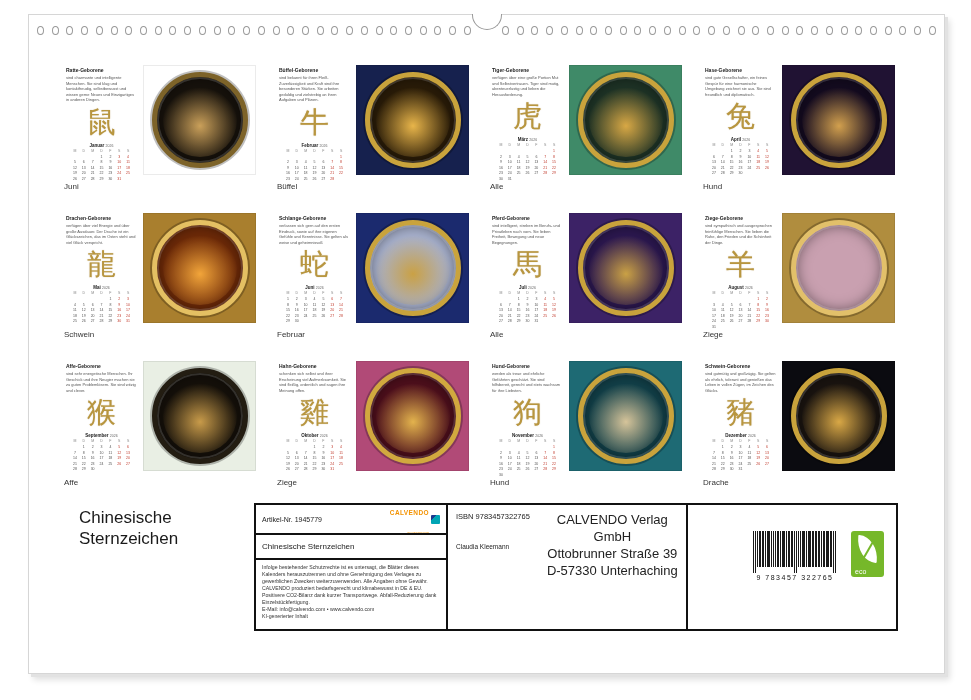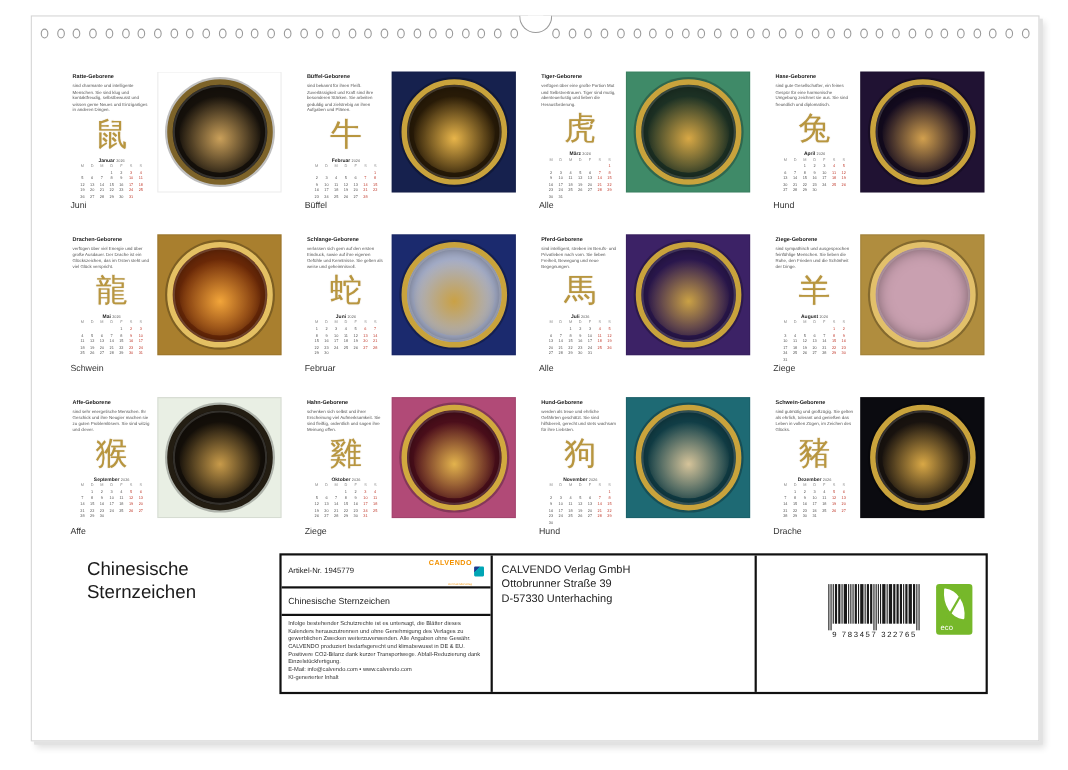--- a/index.html
+++ b/index.html
@@ -66,21 +66,21 @@
     background:linear-gradient(135deg,#1d3a8f 32%,#00a5b5 32%); border-radius:1px; }
   .cell-b{ border-bottom:2px solid #111; height:25px; display:flex; align-items:center; padding:0 6px; }
   .cal-title{ font-size:8px; color:#222; }
   .cell-c{ flex:1; padding:4px 6px; }
   .legal{ font-size:5.2px; line-height:1.35; color:#333; }
 
   .col-mid{ width:240px; border-right:2px solid #111; display:flex; padding:7px 8px; }
   .mid-left{ width:105px; display:flex; flex-direction:column; }
   .isbn{ font-size:7.5px; color:#222; }
   .author{ font-size:6.5px; color:#222; margin-top:22px; }
-  .publisher{ font-size:10px; line-height:1.3; color:#222; }
+  .publisher{ font-size:13px; line-height:1.3; color:#222;text-align:center; }
 
   .col-right{ flex:1; display:flex; align-items:flex-start; justify-content:flex-end;
     padding:26px 12px 0 0; gap:10px; }
   .barcode{ display:flex; flex-direction:column; align-items:center; }
   .bars{ display:flex; align-items:flex-start; height:42px; background:#fff; padding:0 4px; }
   .bar{ background:#1a1a1a; }
   .bar-digits{ font-size:7px; letter-spacing:1.5px; color:#111; margin-top:1px; }
   .eco{ width:33px; height:46px; background:#76b82a; border-radius:3px; position:relative; }
   .eco .leaf{ position:absolute; top:5px; left:6px; width:21px; height:26px; background:#fff;
     border-radius:2% 95% 5% 95%; transform:rotate(6deg); }
@@ -923,20 +923,24 @@
       <div class="cell-c">
         <div class="legal">
           <span>Infolge bestehender Schutzrechte ist es untersagt, die Blätter dieses Kalenders herauszutrennen und ohne Genehmigung des Verlages zu gewerblichen Zwecken weiterzuverwenden. Alle Angaben ohne Gewähr. CALVENDO produziert bedarfsgerecht und klimabewusst in DE &amp; EU. Positivere CO2-Bilanz dank kurzer Transportwege. Abfall-Reduzierung dank Einzelstückfertigung.</span><br>
           <span>E-Mail: info@calvendo.com • www.calvendo.com</span><br>
           <span>KI-generierter Inhalt</span>
         </div>
       </div>
     </div>
 
     <div class="col-mid">
+      <div class="mid-left">
+        <span class="isbn">ISBN 9783457322765</span>
+        <span class="author">Claudia Kleemann</span>
+      </div>
       <div class="publisher">
         <span>CALVENDO Verlag GmbH</span><br>
         <span>Ottobrunner Straße 39</span><br>
         <span>D-57330 Unterhaching</span>
       </div>
     </div>
 
     <div class="col-right">
       <div class="barcode">
         <div class="bars">

